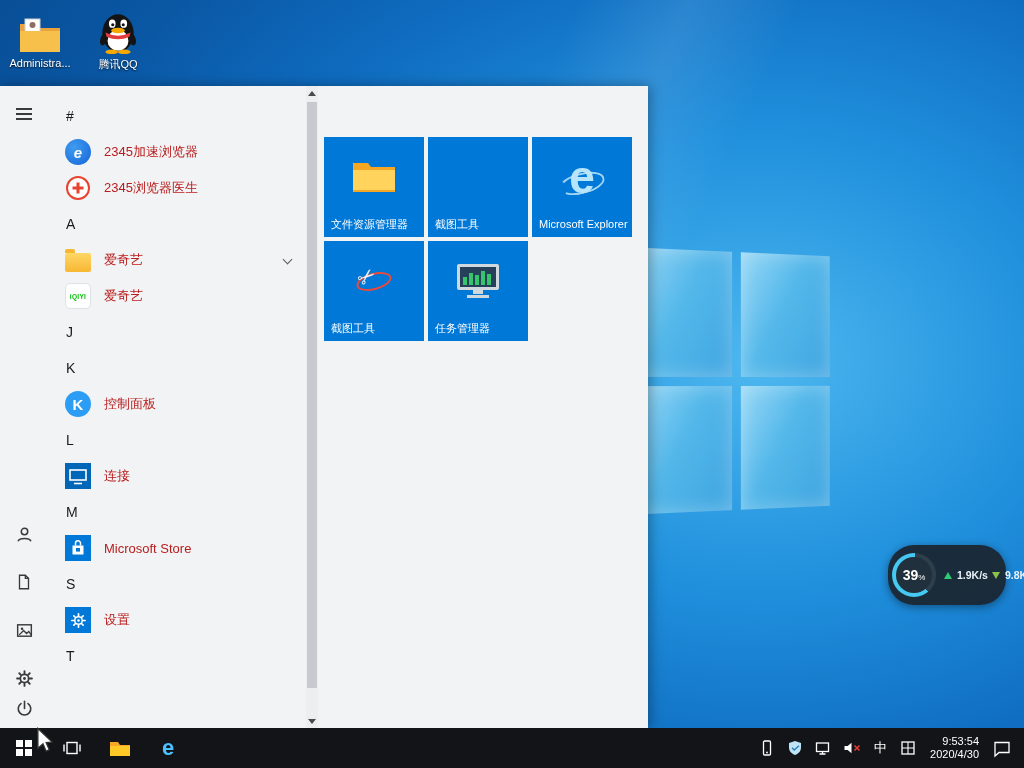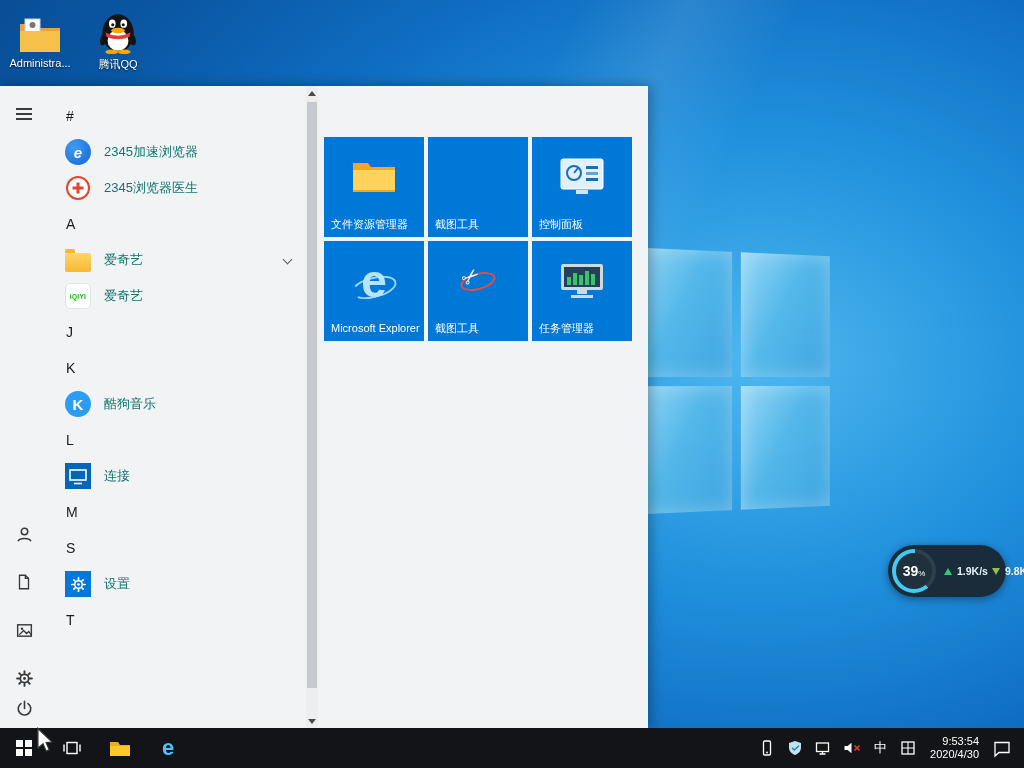--- a/index.html
+++ b/index.html
@@ -28,21 +28,21 @@
   .rail-btn { position:absolute; left:0; width:48px; height:44px; display:flex; align-items:center; justify-content:center; }
   .hamburger i { display:block; width:16px; height:2px; background:#3a3a3a; margin:3px 0; }
   .rb-user { bottom:172px; } .rb-doc { bottom:124px; } .rb-pic { bottom:76px; } .rb-set { bottom:28px; } .rb-pow { bottom:-2px; }
   .rb-menu { top:6px; }
 
   
   .app-list { position:absolute; left:48px; top:0; width:258px; height:642px; overflow:hidden; padding-top:12px; }
   .app-header { height:36px; display:flex; align-items:center; padding-left:18px; font-size:14px; color:#1a1a1a; }
   .app-row { height:36px; display:flex; align-items:center; padding:0 10px 0 16px; position:relative; }
   .ic { width:28px; height:28px; flex:0 0 28px; display:flex; align-items:center; justify-content:center; }
-  .app-label { margin-left:12px; font-size:13px; color:#0f766e; white-space:nowrap; }
+  .app-label { margin-left:12px; font-size:13px; color:#b91c1c; white-space:nowrap; }
   .chev { position:absolute; right:15px; top:14px; width:7px; height:7px; border-right:1.6px solid #5a5a5a; border-bottom:1.6px solid #5a5a5a; transform:rotate(45deg); }
 
   .ic-2345e { width:26px; height:26px; border-radius:50%; background:radial-gradient(circle at 35% 32%,#3f9cf0,#1565d8); color:#fff; display:flex; align-items:center; justify-content:center; }
   .ic-2345e b { font-size:15px; font-style:italic; }
   .ic-doctor { width:24px; height:24px; border-radius:50%; background:#fff; border:2.5px solid #e8432e; position:relative; }
   .ic-doctor::before { content:""; position:absolute; left:50%; top:50%; width:11px; height:3px; background:#e8432e; transform:translate(-50%,-50%); }
   .ic-doctor::after  { content:""; position:absolute; left:50%; top:50%; width:3px; height:11px; background:#e8432e; transform:translate(-50%,-50%); }
   .ic-folder-sm { width:26px; height:19px; background:linear-gradient(#fed766,#f7b733); border-radius:2px; position:relative; margin-top:4px; }
   .ic-folder-sm::before { content:""; position:absolute; top:-4px; left:0; width:10px; height:4px; background:#f7b733; border-radius:2px 2px 0 0; }
   .ic-iqiyi { width:26px; height:26px; border-radius:5px; background:#fff; border:1px solid #dfe1e4; color:#00be06; font-size:6.5px; font-weight:bold; display:flex; align-items:center; justify-content:center; letter-spacing:.3px; }
@@ -64,21 +64,21 @@
   .tile-icon { position:absolute; inset:10px 0 30px 0; display:flex; align-items:center; justify-content:center; }
   .tile-label { position:absolute; left:7px; right:4px; bottom:5px; font-size:11px; line-height:1.25; color:#fff; }
   .cmd-box { width:44px; height:34px; background:#000; border:1px solid #666; border-radius:2px; color:#eee; font-family:"DejaVu Sans Mono",monospace; font-size:10px; padding:2px 3px; text-align:left; }
   .ie-e { position:relative; font-size:46px; font-weight:bold; color:#b6e4fb; line-height:1; }
   .ie-e::after { content:""; position:absolute; left:-10px; right:-10px; top:42%; height:36%; border:2.5px solid rgba(190,230,250,.85); border-left-color:transparent; border-radius:50%; transform:rotate(-14deg); }
   .snip-wrap { position:relative; width:48px; height:34px; }
   .snip-ellipse { position:absolute; left:6px; top:9px; width:36px; height:17px; border:2.5px solid #e84a3c; border-radius:50%; transform:rotate(-15deg); }
   .snip-scissors { position:absolute; left:8px; top:1px; font-size:21px; color:#f2f6fa; transform:rotate(-40deg); }
 
   
-  .net-widget { position:absolute; left:888px; top:545px; width:118px; height:52px; border-radius:26px; background:rgba(26,37,46,.93); display:flex; align-items:center; box-shadow:0 2px 8px rgba(0,0,0,.4); }
+  .net-widget { position:absolute; left:888px; top:545px; width:118px; height:60px; border-radius:26px; background:rgba(26,37,46,.93); display:flex; align-items:center; box-shadow:0 2px 8px rgba(0,0,0,.4); }
   .gauge { position:relative; margin-left:4px; width:44px; height:44px; border-radius:50%; background:conic-gradient(from 140deg,#45c8f2 0% 62%,#2e3f4b 62% 100%); flex:0 0 44px; }
   .gauge-inner { position:absolute; inset:4px; border-radius:50%; background:#20303c; display:flex; align-items:center; justify-content:center; color:#fff; }
   .gauge-inner b { font-size:14px; } .gauge-inner i { font-style:normal; font-size:8px; margin-top:4px; }
   .net-rows { margin-left:8px; display:flex; gap:4px; }
   .net-row { display:flex; align-items:center; gap:5px; color:#e9f2f8; font-size:10.5px; font-weight:bold; }
   .a-up { width:0; height:0; border-left:4px solid transparent; border-right:4px solid transparent; border-bottom:7px solid #2ecc71; }
   .a-down { width:0; height:0; border-left:4px solid transparent; border-right:4px solid transparent; border-top:7px solid #8bc34a; }
 
   
   .taskbar { position:absolute; left:0; right:0; bottom:0; height:40px; background:#121418; display:flex; align-items:center; z-index:50; }
@@ -230,38 +230,49 @@
 
 
       <div class="app-header">K</div>
 
       <div class="app-row">
         <span class="ic">
             <span class="ic-kugou">
               <b>K</b>
             </span>
           </span>
-        <span class="app-label">酷狗音乐</span>
+        <span class="app-label">控制面板</span>
       </div>
 
       <div class="app-header">L</div>
 
       <div class="app-row">
         <span class="ic">
           <svg width="26" height="26">
               <rect width="26" height="26" fill="#0067b8"></rect>
               <rect x="5" y="7" width="16" height="10" fill="none" stroke="#fff" stroke-width="1.6"></rect>
               <path d="M9 20.5 h8" stroke="#fff" stroke-width="1.6"></path>
             </svg>
         </span>
         <span class="app-label">连接</span>
       </div>
 
       <div class="app-header">M</div>
 
+      <div class="app-row">
+        <span class="ic">
+          <svg width="26" height="26">
+              <rect width="26" height="26" fill="#0078d7"></rect>
+              <path d="M10.5 10.5 v-2.2 a2.5 2.5 0 0 1 5 0 v2.2" fill="none" stroke="#fff" stroke-width="1.5"></path>
+              <rect x="7.5" y="10.5" width="11" height="9" fill="#fff"></rect>
+              <rect x="11" y="13" width="4" height="3.6" fill="#0078d7"></rect>
+            </svg>
+        </span>
+        <span class="app-label">Microsoft Store</span>
+      </div>
 
       <div class="app-header">S</div>
 
       <div class="app-row">
         <span class="ic">
           <span class="ic-blue-sq">
             <svg viewBox="0 0 20 20" width="17" height="17">
                 <g stroke="#fff" stroke-width="2" stroke-linecap="round">
                   <line x1="10" y1="2.2" x2="10" y2="4.6"></line>
                   <line x1="10" y1="15.4" x2="10" y2="17.8"></line>
@@ -301,34 +312,20 @@
               <path d="M2 12 h42 v20 H2 z" fill="#ffd35c"></path>
             </svg>
         </div>
         <div class="tile-label">文件资源管理器</div>
       </div>
       <div class="tile">
         <div class="tile-label">截图工具</div>
       </div>
       <div class="tile">
         <div class="tile-icon">
-          <svg width="44" height="38" viewBox="0 0 44 38">
-              <rect x="1" y="1" width="42" height="30" rx="2" fill="#dff1fb" stroke="#fff"></rect>
-              <circle cx="14" cy="15" r="7" fill="none" stroke="#1470b8" stroke-width="2"></circle>
-              <path d="M14 15 L18 10" stroke="#1470b8" stroke-width="2"></path>
-              <rect x="26" y="8" width="12" height="3" fill="#1470b8"></rect>
-              <rect x="26" y="14" width="12" height="3" fill="#5aa7dc"></rect>
-              <rect x="26" y="20" width="12" height="3" fill="#1470b8"></rect>
-              <rect x="16" y="32" width="12" height="4" fill="#cfe6f5"></rect>
-            </svg>
-        </div>
-        <div class="tile-label">控制面板</div>
-      </div>
-      <div class="tile">
-        <div class="tile-icon">
           <span class="ie-e">e</span>
         </div>
         <div class="tile-label">Microsoft Explorer</div>
       </div>
       <div class="tile">
         <div class="tile-icon">
           <div class="snip-wrap">
               <div class="snip-ellipse"></div>
               <div class="snip-scissors">✂</div>
             </div>

